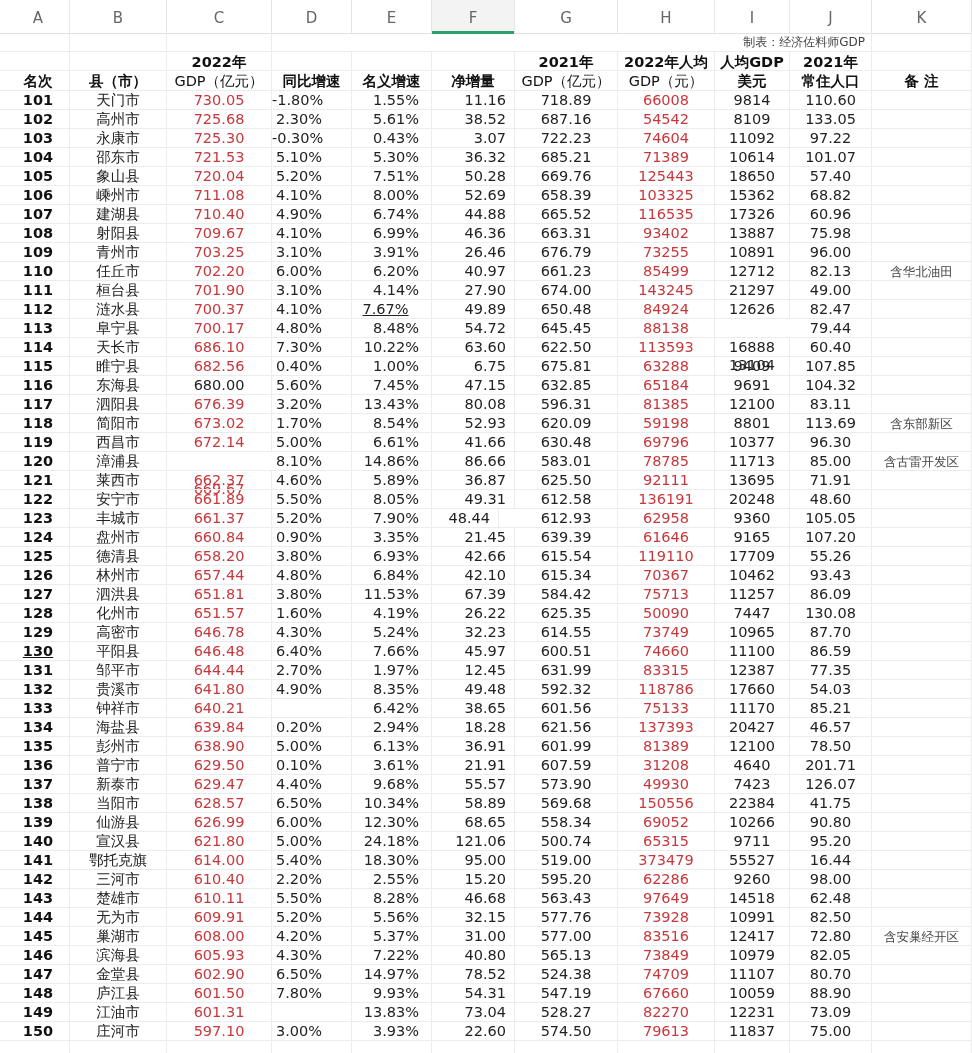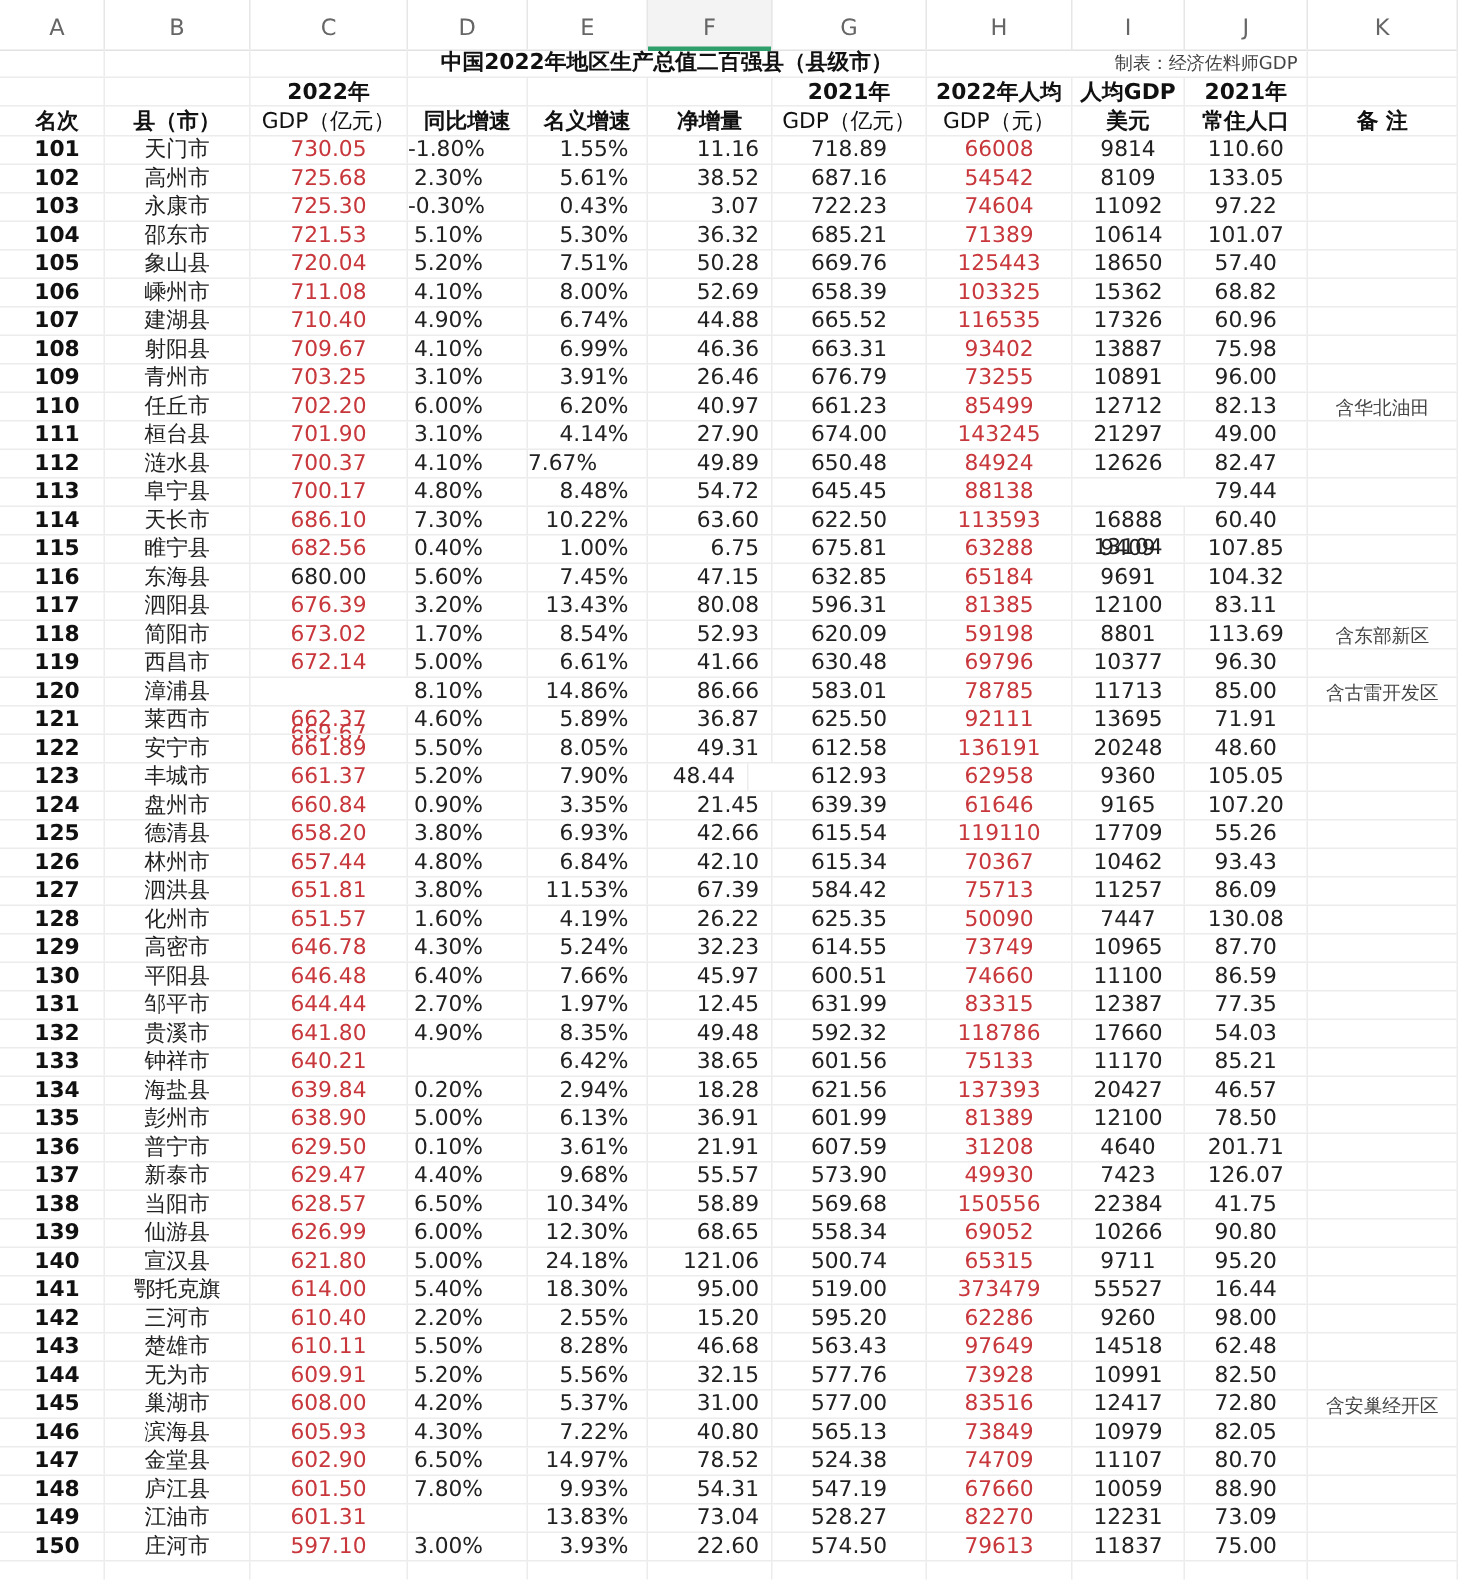--- a/index.html
+++ b/index.html
@@ -37,21 +37,20 @@
       <div class="c" style="left: 715px; width: 75px;">I</div>
       <div class="c" style="left: 790px; width: 82px;">J</div>
       <div class="c" style="left: 872px; width: 100px;">K</div>
     </div>
   <div id="rows">
       <div class="row" style="top: 33px; height: 19px;">
         <div class="cell " style="left: 7px; width: 63px; line-height: 19px;"></div>
         <div class="cell " style="left: 70px; width: 97px; line-height: 19px;"></div>
         <div class="cell " style="left: 167px; width: 105px; line-height: 19px;"></div>
         <div class="cell " style="left: 872px; width: 100px; line-height: 19px;"></div>
-        <div class="cell title" style="left: 272px; width: 346px; line-height: 19px; text-align: center;">中国2022年地区生产总值二百强县（县级市）</div>
         <div class="cell maker" style="left: 618px; width: 254px; line-height: 19px; text-align: right; padding-right: 6px;">制表：经济佐料师GDP</div>
       </div>
       <div class="row" style="top: 52px; height: 19px;">
         <div class="cell hdr" style="left: 7px; width: 63px; line-height: 21px;"></div>
         <div class="cell hdr" style="left: 70px; width: 97px; line-height: 21px;"></div>
         <div class="cell hdr" style="left: 167px; width: 105px; line-height: 21px;">2022年</div>
         <div class="cell hdr" style="left: 272px; width: 80px; line-height: 21px;"></div>
         <div class="cell hdr" style="left: 352px; width: 80px; line-height: 21px;"></div>
         <div class="cell hdr" style="left: 432px; width: 83px; line-height: 21px;"></div>
         <div class="cell hdr" style="left: 515px; width: 103px; line-height: 21px;">2021年</div>
@@ -214,21 +213,21 @@
         <div class="cell red" style="left: 618px; width: 97px; line-height: 19px;">143245</div>
         <div class="cell " style="left: 715px; width: 75px; line-height: 19px;">21297</div>
         <div class="cell " style="left: 790px; width: 82px; line-height: 19px;">49.00</div>
         <div class="cell note" style="left: 872px; width: 100px; line-height: 19px;"></div>
       </div>
       <div class="row" style="top: 300px; height: 19px;">
         <div class="cell rank" style="left: 7px; width: 63px; line-height: 19px;">112</div>
         <div class="cell " style="left: 70px; width: 97px; line-height: 19px;">涟水县</div>
         <div class="cell red" style="left: 167px; width: 105px; line-height: 19px;">700.37</div>
         <div class="cell " style="left: 272px; width: 80px; line-height: 19px; text-align: right; padding-right: 29px;">4.10%</div>
-        <div class="cell " style="left: 352px; width: 80px; line-height: 19px; text-align: left; padding-right: 12px;">7.67%</div>
+        <div class="cell " style="left: 352px; width: 80px; line-height: 19px; text-align: center; padding-right: 12px; text-decoration: underline;">7.67%</div>
         <div class="cell " style="left: 432px; width: 83px; line-height: 19px; text-align: right; padding-right: 8px;">49.89</div>
         <div class="cell " style="left: 515px; width: 103px; line-height: 19px;">650.48</div>
         <div class="cell red" style="left: 618px; width: 97px; line-height: 19px;">84924</div>
         <div class="cell " style="left: 715px; width: 75px; line-height: 19px;">12626</div>
         <div class="cell " style="left: 790px; width: 82px; line-height: 19px;">82.47</div>
         <div class="cell note" style="left: 872px; width: 100px; line-height: 19px;"></div>
       </div>
       <div class="row" style="top: 319px; height: 19px;">
         <div class="cell rank" style="left: 7px; width: 63px; line-height: 19px;">113</div>
         <div class="cell " style="left: 70px; width: 97px; line-height: 19px;">阜宁县</div>
@@ -444,21 +443,21 @@
         <div class="cell " style="left: 272px; width: 80px; line-height: 19px; text-align: right; padding-right: 29px;">4.30%</div>
         <div class="cell " style="left: 352px; width: 80px; line-height: 19px; text-align: right; padding-right: 12px;">5.24%</div>
         <div class="cell " style="left: 432px; width: 83px; line-height: 19px; text-align: right; padding-right: 8px;">32.23</div>
         <div class="cell " style="left: 515px; width: 103px; line-height: 19px;">614.55</div>
         <div class="cell red" style="left: 618px; width: 97px; line-height: 19px;">73749</div>
         <div class="cell " style="left: 715px; width: 75px; line-height: 19px;">10965</div>
         <div class="cell " style="left: 790px; width: 82px; line-height: 19px;">87.70</div>
         <div class="cell note" style="left: 872px; width: 100px; line-height: 19px;"></div>
       </div>
       <div class="row" style="top: 642px; height: 19px;">
-        <div class="cell rank" style="left: 7px; width: 63px; line-height: 19px;">130</div>
+        <div class="cell rank" style="left: 7px; width: 63px; line-height: 19px; text-decoration: underline;">130</div>
         <div class="cell " style="left: 70px; width: 97px; line-height: 19px;">平阳县</div>
         <div class="cell red" style="left: 167px; width: 105px; line-height: 19px;">646.48</div>
         <div class="cell " style="left: 272px; width: 80px; line-height: 19px; text-align: right; padding-right: 29px;">6.40%</div>
         <div class="cell " style="left: 352px; width: 80px; line-height: 19px; text-align: right; padding-right: 12px;">7.66%</div>
         <div class="cell " style="left: 432px; width: 83px; line-height: 19px; text-align: right; padding-right: 8px;">45.97</div>
         <div class="cell " style="left: 515px; width: 103px; line-height: 19px;">600.51</div>
         <div class="cell red" style="left: 618px; width: 97px; line-height: 19px;">74660</div>
         <div class="cell " style="left: 715px; width: 75px; line-height: 19px;">11100</div>
         <div class="cell " style="left: 790px; width: 82px; line-height: 19px;">86.59</div>
         <div class="cell note" style="left: 872px; width: 100px; line-height: 19px;"></div>

